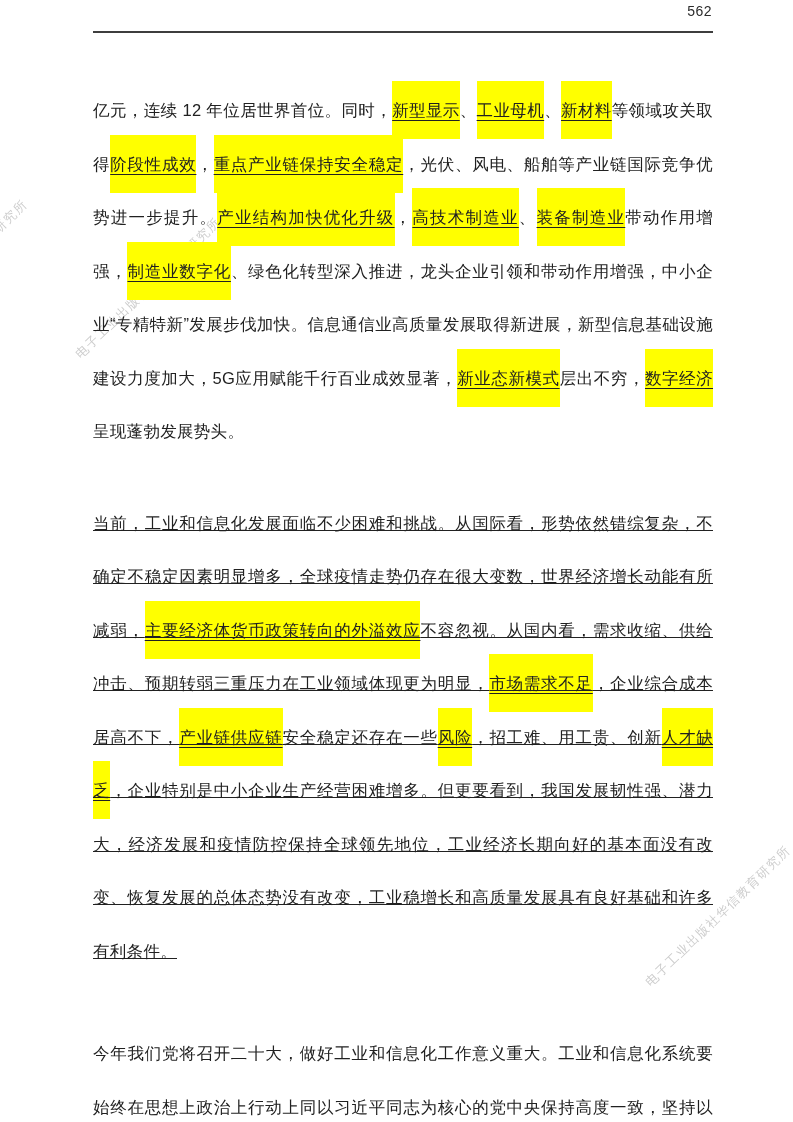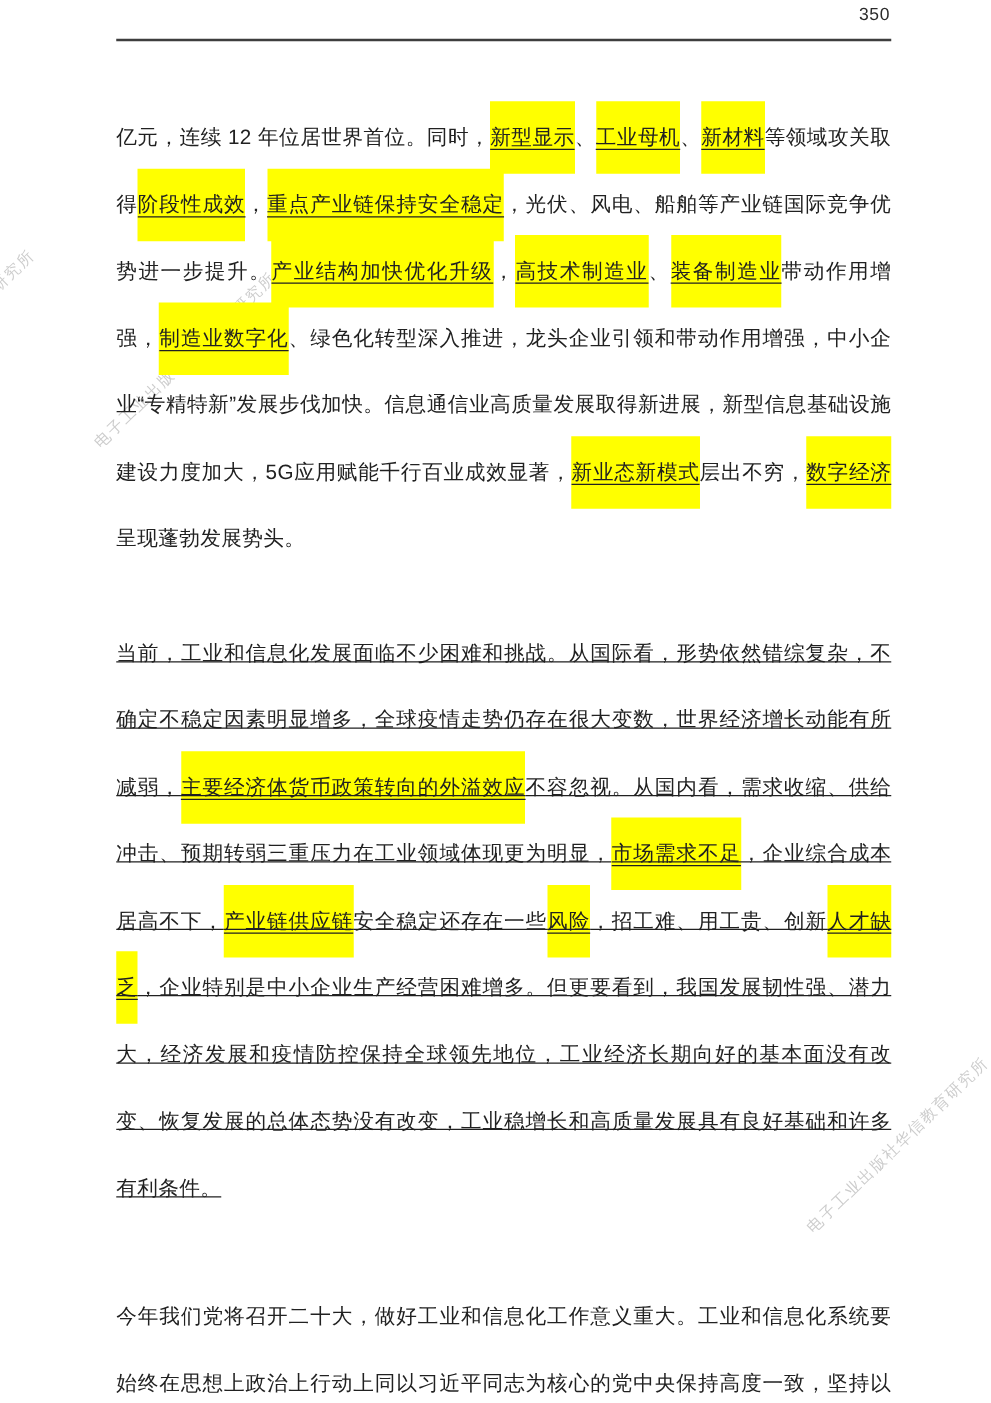--- a/index.html
+++ b/index.html
@@ -58,21 +58,21 @@
     pointer-events: none;
     user-select: none;
   }
   .wm-left-edge { left: -115px; top: 330px; }
   .wm-left      { left: 78px;   top: 348px; }
   .wm-right     { left: 648px;  top: 976px; }
 </style>
 </head>
 <body style="--hl: #ffff00; --text: #212121; --rule: #3e3e3e;">
 
-<div class="page-number">350</div>
+<div class="page-number">562</div>
 <div class="header-rule"></div>
 
 <div class="watermark wm-left-edge">电子工业出版社华信教育研究所</div>
 <div class="watermark wm-left">电子工业出版社华信教育研究所</div>
 <div class="watermark wm-right">电子工业出版社华信教育研究所</div>
 
 <div class="content" id="content">
     <p><span class="">亿元，连续 12 年位居世界首位。同时，</span><span class="hl">新型显示</span><span class="">、</span><span class="hl">工业母机</span><span class="">、</span><span class="hl">新材料</span><span class="">等领域攻关取得</span><span class="hl">阶段性成效</span><span class="">，</span><span class="hl">重点产业链保持安全稳定</span><span class="">，光伏、风电、船舶等产业链国际竞争优势进一步提升。</span><span class="hl">产业结构加快优化升级</span><span class="">，</span><span class="hl">高技术制造业</span><span class="">、</span><span class="hl">装备制造业</span><span class="">带动作用增强，</span><span class="hl">制造业数字化</span><span class="">、绿色化转型深入推进，龙头企业引领和带动作用增强，中小企业“专精特新”发展步伐加快。信息通信业高质量发展取得新进展，新型信息基础设施建设力度加大，5G应用赋能千行百业成效显著，</span><span class="hl">新业态新模式</span><span class="">层出不穷，</span><span class="hl">数字经济</span><span class="">呈现蓬勃发展势头。</span></p>
     <p><span class="">当前，工业和信息化发展面临不少困难和挑战。从国际看，形势依然错综复杂，不确定不稳定因素明显增多，全球疫情走势仍存在很大变数，世界经济增长动能有所减弱，</span><span class="hl">主要经济体货币政策转向的外溢效应</span><span class="">不容忽视。从国内看，需求收缩、供给冲击、预期转弱三重压力在工业领域体现更为明显，</span><span class="hl">市场需求不足</span><span class="">，企业综合成本居高不下，</span><span class="hl">产业链供应链</span><span class="">安全稳定还存在一些</span><span class="hl">风险</span><span class="">，招工难、用工贵、创新</span><span class="hl">人才缺乏</span><span class="">，企业特别是中小企业生产经营困难增多。但更要看到，我国发展韧性强、潜力大，经济发展和疫情防控保持全球领先地位，工业经济长期向好的基本面没有改变、恢复发展的总体态势没有改变，工业稳增长和高质量发展具有良好基础和许多有利条件。</span></p>
     <p><span class="">今年我们党将召开二十大，做好工业和信息化工作意义重大。工业和信息化系统要始终在思想上政治上行动上同以习近平同志为核心的党中央保持高度一致，坚持以习近平新时代中国特色社会主义思想为指导，全面贯彻落实党的十九大和十九届历次全会精神以</span></p>

